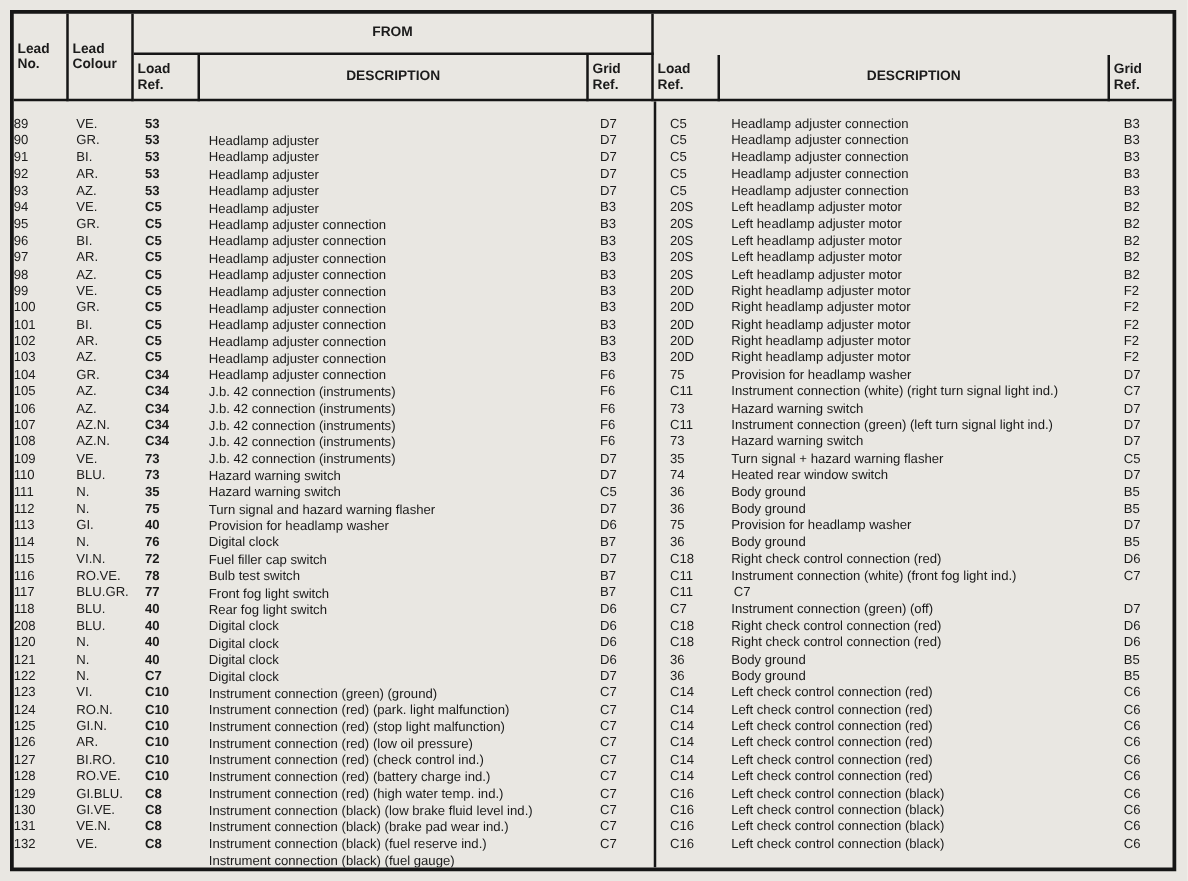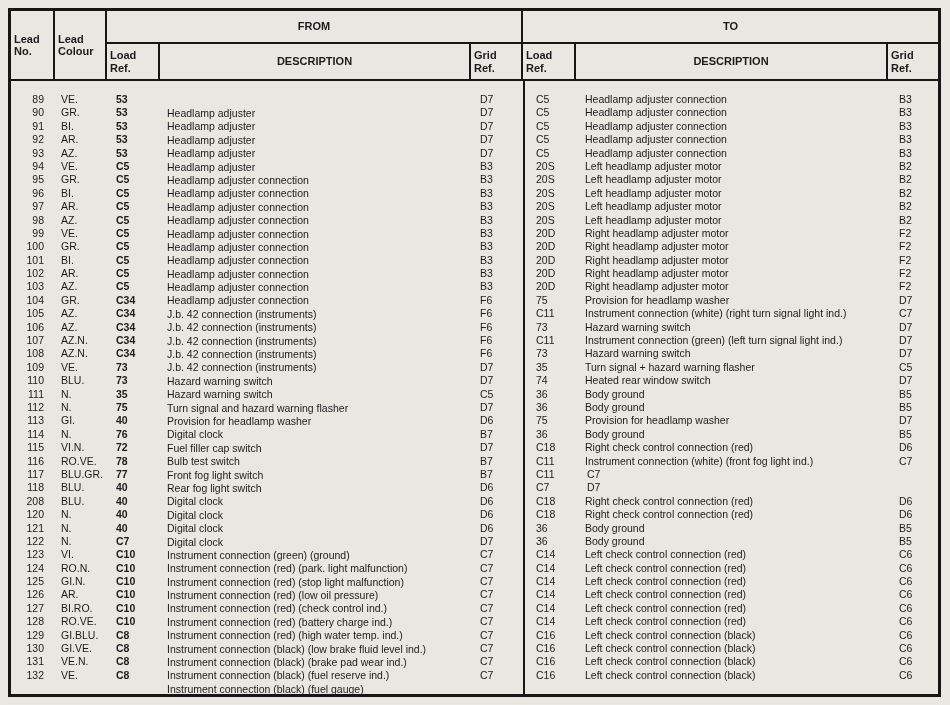--- a/index.html
+++ b/index.html
@@ -68,39 +68,38 @@
   }
   .trow {
     display: grid;
     grid-template-columns: 44px 52px 53px 311px 52px 53px 312px 1fr;
     height: 13.4px;
     line-height: 13.4px;
     font-size: 10.5px;
     white-space: nowrap;
   }
   .cell { overflow: visible; }
-  .c-no    { text-align: right; padding-right: 11px; }
+  .c-no    { text-align: left; padding-right: 11px; }
   .c-col   { padding-left: 6px; }
   .c-fload { padding-left: 9px; font-weight: bold; }
   .c-fdesc { padding-left: 7px; margin-top: 14px; }
   .c-fgrid { padding-left: 9px; }
   .c-tload { padding-left: 13px; }
   .c-tdesc { padding-left: 9px; }
   .c-tgrid { padding-left: 11px; }
 </style>
 </head>
 <body>
 
 <div class="page">
   <div class="wiring-table">
 
     <div class="hcell h-leadcol">Lead Colour</div>
     <div class="hcell h-leadno">Lead No.</div>
     <div class="hcell h-from">FROM</div>
-    <div class="hcell h-to">TO</div>
 
     <div class="hcell h2 h2-fload">Load Ref.</div>
     <div class="hcell h2 h2-fdesc">DESCRIPTION</div>
     <div class="hcell h2 h2-fgrid">Grid Ref.</div>
     <div class="hcell h2 h2-tload">Load Ref.</div>
     <div class="hcell h2 h2-tdesc">DESCRIPTION</div>
     <div class="hcell h2 h2-tgrid">Grid Ref.</div>
 
     <div class="tbody">
       <div class="center-divider"></div>
@@ -393,20 +392,21 @@
           <div class="cell c-tload">C11</div>
           <div class="cell c-tgrid">C7</div>
         </div>
         <div class="trow">
           <div class="cell c-no">118</div>
           <div class="cell c-col">BLU.</div>
           <div class="cell c-fload">40</div>
           <div class="cell c-fdesc">Digital clock</div>
           <div class="cell c-fgrid">D6</div>
           <div class="cell c-tload">C7</div>
+          <div class="cell c-tdesc">Instrument connection (green) (off)</div>
           <div class="cell c-tgrid">D7</div>
         </div>
         <div class="trow">
           <div class="cell c-no">208</div>
           <div class="cell c-col">BLU.</div>
           <div class="cell c-fload">40</div>
           <div class="cell c-fdesc">Digital clock</div>
           <div class="cell c-fgrid">D6</div>
           <div class="cell c-tload">C18</div>
           <div class="cell c-tdesc">Right check control connection (red)</div>

